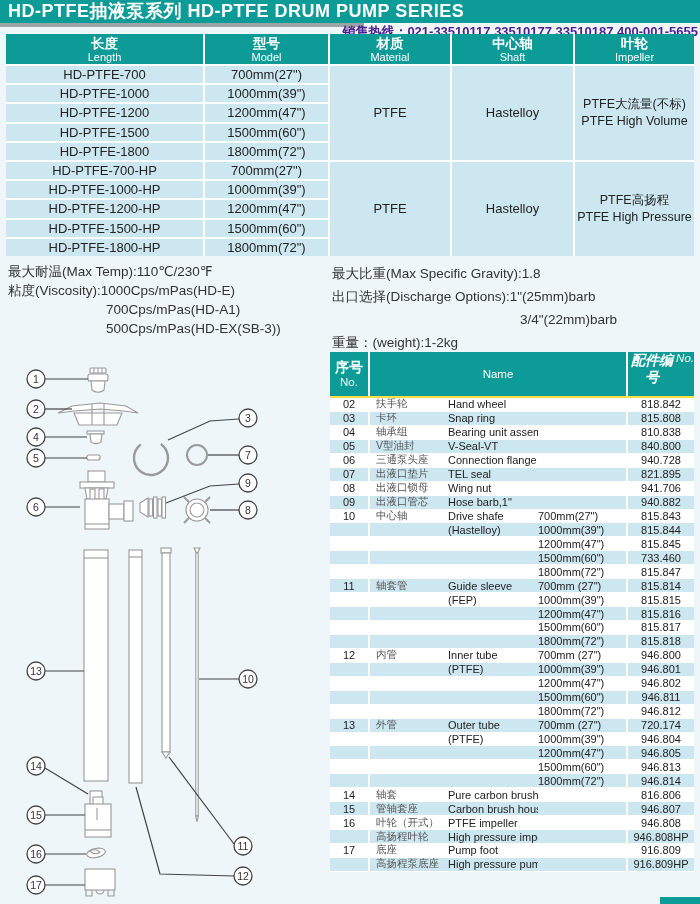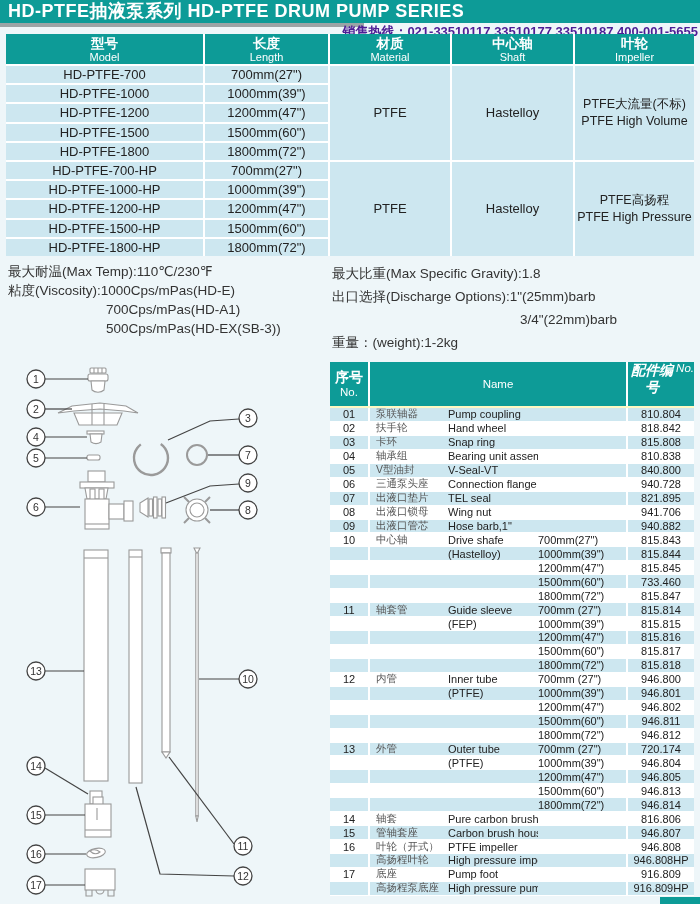--- a/index.html
+++ b/index.html
@@ -25,21 +25,21 @@
   .sp-m .l2{font-size:12.5px;line-height:17px;}
 
   
   .notes{position:absolute;color:#333;font-size:13.5px;white-space:nowrap;}
   #notes-left{left:8px;top:262px;line-height:19px;}
   #notes-right{left:332px;top:262px;line-height:23px;}
   .ind-a{padding-left:98px;}
   .ind-b{padding-left:188px;}
 
   
-  #parts-table{position:absolute;left:330px;top:362px;width:364px;background:#fef9c3;}
+  #parts-table{position:absolute;left:330px;top:352px;width:364px;background:#fde047;}
   .pt-row{display:flex;width:364px;}
   .pt-gap{width:2px;background:#fff;flex:0 0 2px;}
   .pt-head{height:44px;margin-bottom:2px;}
   .pt-head .cell{background:#0d9b97;color:#fff;display:flex;flex-direction:column;justify-content:center;text-align:center;}
   .pt-head .cn{font-size:14px;font-weight:bold;line-height:17px;}
   .pt-head .en{font-size:11.5px;line-height:13px;}
   .pt-line{height:13.94px;box-sizing:border-box;}
   .pt-line .cell{display:flex;align-items:center;font-size:11px;color:#222;border-bottom:1px solid #fff;box-sizing:border-box;}
   .c-no{width:38px;flex:0 0 38px;justify-content:center;}
   .c-name{width:256px;flex:0 0 256px;}
@@ -58,26 +58,26 @@
 </head>
 <body>
 
 <div id="page">
   <div id="titlebar">HD-PTFE抽液泵系列  HD-PTFE DRUM PUMP SERIES</div>
   <div id="title-shadow"></div>
   <div id="hotline">销售热线：021-33510117 33510177 33510187 400-001-5655</div>
 
   <div id="spec-table">
       <div class="sp-h">
+        <span class="cn">长度</span>
+        <span class="en">Length</span>
+      </div>
+      <div class="sp-h">
         <span class="cn">型号</span>
         <span class="en">Model</span>
-      </div>
-      <div class="sp-h">
-        <span class="cn">长度</span>
-        <span class="en">Length</span>
       </div>
       <div class="sp-h">
         <span class="cn">材质</span>
         <span class="en">Material</span>
       </div>
       <div class="sp-h">
         <span class="cn">中心轴</span>
         <span class="en">Shaft</span>
       </div>
       <div class="sp-h">
@@ -294,31 +294,20 @@
         <div class="pt-gap"></div>
         <div class="cell c-name" style="flex-direction:column;justify-content:center;">
           <span class="en">Name</span>
         </div>
         <div class="pt-gap"></div>
         <div class="cell c-pn" style="flex-direction: row; font-style: italic;">
           <span class="cn">配件编号</span>
           <span class="en">No.</span>
         </div>
       </div>
-      <div class="pt-row pt-line bg-b">
-        <div class="cell c-no">01</div>
-        <div class="pt-gap"></div>
-        <div class="cell c-name">
-          <span class="n-cn">泵联轴器</span>
-          <span class="n-en">Pump coupling</span>
-          <span class="n-sz"></span>
-        </div>
-        <div class="pt-gap"></div>
-        <div class="cell c-pn">810.804</div>
-      </div>
       <div class="pt-row pt-line bg-w">
         <div class="cell c-no">02</div>
         <div class="pt-gap"></div>
         <div class="cell c-name">
           <span class="n-cn">扶手轮</span>
           <span class="n-en">Hand wheel</span>
           <span class="n-sz"></span>
         </div>
         <div class="pt-gap"></div>
         <div class="cell c-pn">818.842</div>

